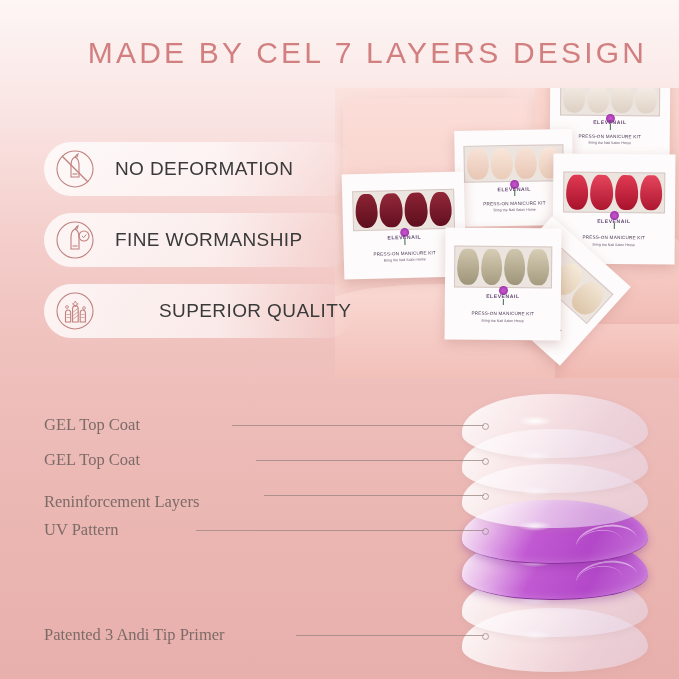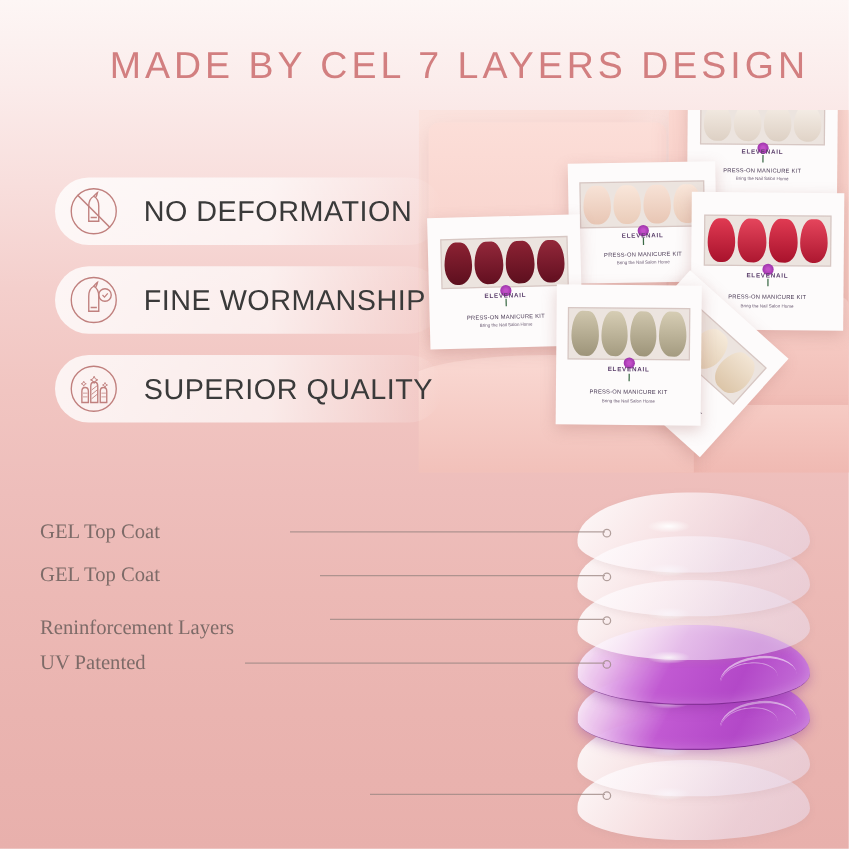--- a/index.html
+++ b/index.html
@@ -92,38 +92,38 @@
   .box.b5 { left:218px;top:66px;  width:122px; height:110px; transform:rotate(0.5deg); }
   .box.b6 { left:168px;top:150px; width:106px; height:106px; transform:rotate(42deg); }
 
   
   .feature {
     position:absolute; left:44px; width:310px; height:54px;
     background:linear-gradient(90deg,rgba(255,255,255,.80) 0%,rgba(255,255,255,.66) 55%,rgba(255,255,255,.10) 94%,rgba(255,255,255,0) 100%);
     border-radius:27px;
     display:flex; align-items:center;
   }
-  #f1 { top:142px; } #f2 { top:213px;text-align:center; } #f3 { top:284px; }
+  #f1 { top:142px; } #f2 { top:213px;text-align:center; } #f3 { top:284px;gap:44px; }
   .f-icon {
     width:46px; height:46px; margin-left:8px; flex:0 0 46px;
   }
   .f-icon svg { width:46px; height:46px; display:block; }
   .f-label {
-    margin-left:17px; font-size:23px; color:#3a3a3a;
+    margin-left:17px; font-size:19px; color:#3a3a3a;
     letter-spacing:.4px; white-space:nowrap;
   }
 
   
   #layers { position:absolute; left:0; top:396px; width:679px; height:283px; }
   .layer-row {
     position:absolute; left:0; width:679px; height:34px;
     display:flex; align-items:center;
   }
   .layer-label {
-    margin-left:32px;
+    margin-left:44px;
     font-family:"Liberation Serif", serif;
     font-size:16.5px; color:#7d6b68; white-space:nowrap;
   }
   .leader {
     position:absolute; height:1px;
     background:#9a8581; opacity:.75;
   }
   .leader::after {
     content:''; position:absolute; right:-5px; top:-2.5px;
     width:5px; height:5px; border:1px solid #9a8581; border-radius:50%;
@@ -334,19 +334,20 @@
   </div>
   <div class="layer-row" style="top:47px;">
     <span class="layer-label">GEL Top Coat</span>
     <span class="leader" style="left:256px;width:228px;top:17px;"></span>
   </div>
   <div class="layer-row" style="top:82px;align-items:flex-end;">
     <span class="layer-label">Reninforcement Layers</span>
     <span class="leader" style="left:264px;width:220px;top:17px;"></span>
   </div>
   <div class="layer-row" style="top:117px;">
-    <span class="layer-label">UV Patented</span>
+    <span class="layer-label">UV Pattern</span>
     <span class="leader" style="left:196px;width:288px;top:17px;"></span>
   </div>
   <div class="layer-row" style="top:222px;">
+    <span class="layer-label">Patented 3 Andi Tip Primer</span>
     <span class="leader" style="left:296px;width:188px;top:17px;"></span>
   </div>
 </div>
 
 </body></html>

